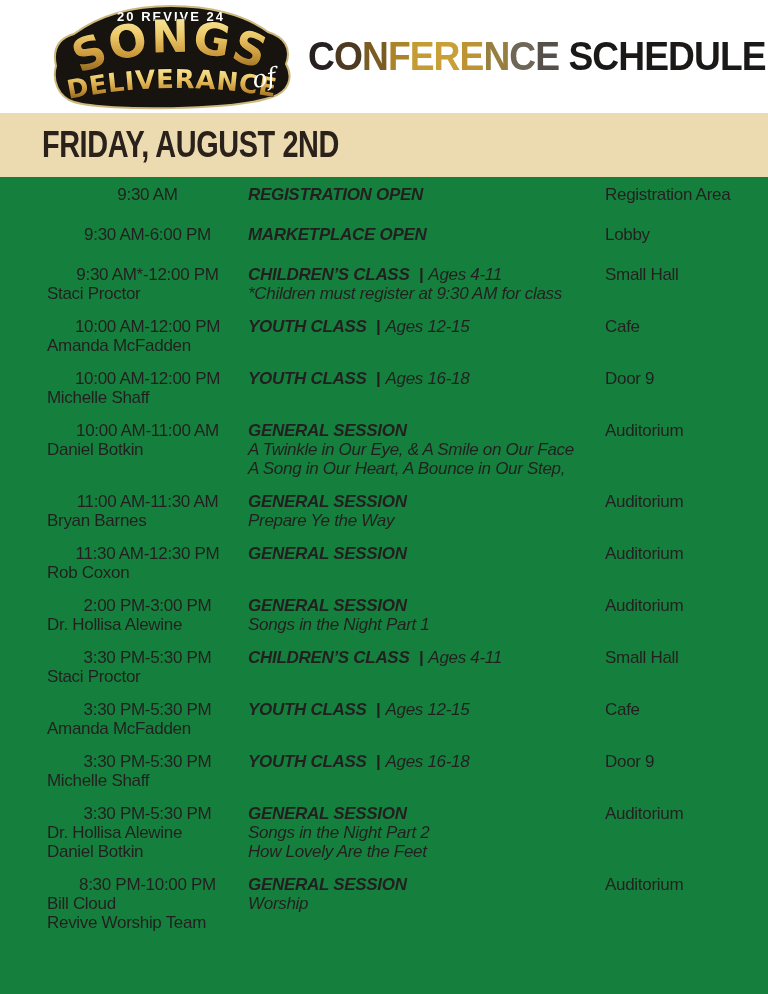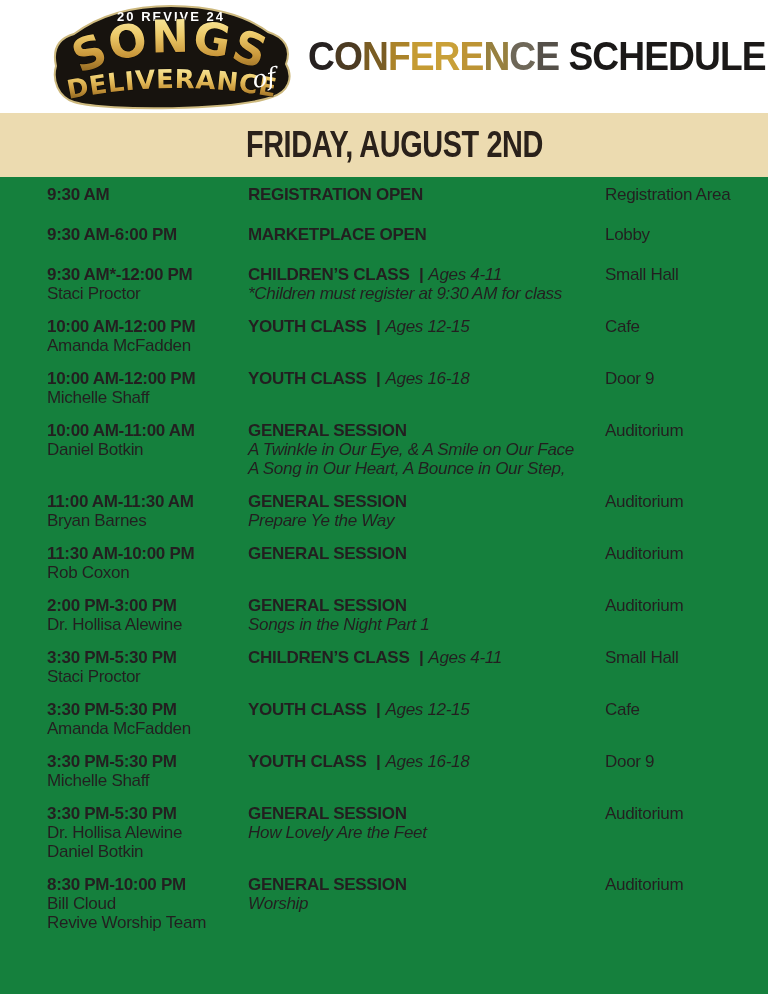--- a/index.html
+++ b/index.html
@@ -7,32 +7,32 @@
   .page{width:768px;height:994px;background:#15803d;overflow:hidden;position:relative;}
 
   
   .header{height:113px;display:flex;align-items:center;background:#ffffff;}
   .logo{width:258px;height:108px;margin-left:42px;margin-top:2px;flex:0 0 auto;}
   .page-title{margin:0 0 0 8px;font-size:40px;font-weight:bold;letter-spacing:-1px;
               white-space:nowrap;transform:scaleX(0.93);transform-origin:left center;}
   .title-schedule{margin-left:10px;}
 
   
-  .banner{height:64px;display:flex;align-items:center;justify-content:center;padding-left:21px;}
+  .banner{height:64px;display:flex;align-items:center;}
   .banner-text{font-size:37px;font-weight:bold;letter-spacing:-0.5px;
                transform:scaleX(0.78);transform-origin:center;white-space:nowrap;}
 
   
   .schedule{padding:8px 28px 0 47px;}
   .row{display:grid;grid-template-columns:201px 357px 1fr;margin-bottom:14px;
        font-size:17px;line-height:19px;letter-spacing:-0.3px;min-height:26px;}
-  .time{font-weight:bold;}
+  .time{font-weight:normal;text-align:center;}
   .presenter{font-weight:normal;}
   .session-line{white-space:nowrap;}
-  .session-title{font-weight:bold;}
+  .session-title{font-weight:bold;font-style:italic;}
   .pipe{font-weight:bold;margin:0 5px;}
   .ages{font-style:italic;margin-top:12px;}
   .note{font-style:italic;}
   .col-location{}
 </style>
 </head>
 <body>
 
 <div class="page">
 
@@ -158,21 +158,21 @@
       <div class="session-line">
         <span class="session-title">GENERAL SESSION</span>
       </div>
     <div class="note">Prepare Ye the Way</div>
         </div>
     <div class="col-location">Auditorium</div>
   </div>
 
   <div class="row">
     <div class="col-time">
-      <div class="time">11:30 AM-10:00 PM</div>
+      <div class="time">11:30 AM-12:30 PM</div>
     <div class="presenter">Rob Coxon</div>
         </div>
     <div class="col-session">
       <div class="session-line">
         <span class="session-title">GENERAL SESSION</span>
       </div>
         </div>
     <div class="col-location">Auditorium</div>
   </div>
 
@@ -232,20 +232,21 @@
   <div class="row">
     <div class="col-time">
       <div class="time">3:30 PM-5:30 PM</div>
     <div class="presenter">Dr. Hollisa Alewine</div>
           <div class="presenter">Daniel Botkin</div>
         </div>
     <div class="col-session">
       <div class="session-line">
         <span class="session-title">GENERAL SESSION</span>
       </div>
+    <div class="note">Songs in the Night Part 2</div>
           <div class="note">How Lovely Are the Feet</div>
         </div>
     <div class="col-location">Auditorium</div>
   </div>
 
   <div class="row">
     <div class="col-time">
       <div class="time">8:30 PM-10:00 PM</div>
     <div class="presenter">Bill Cloud</div>
           <div class="presenter">Revive Worship Team</div>

